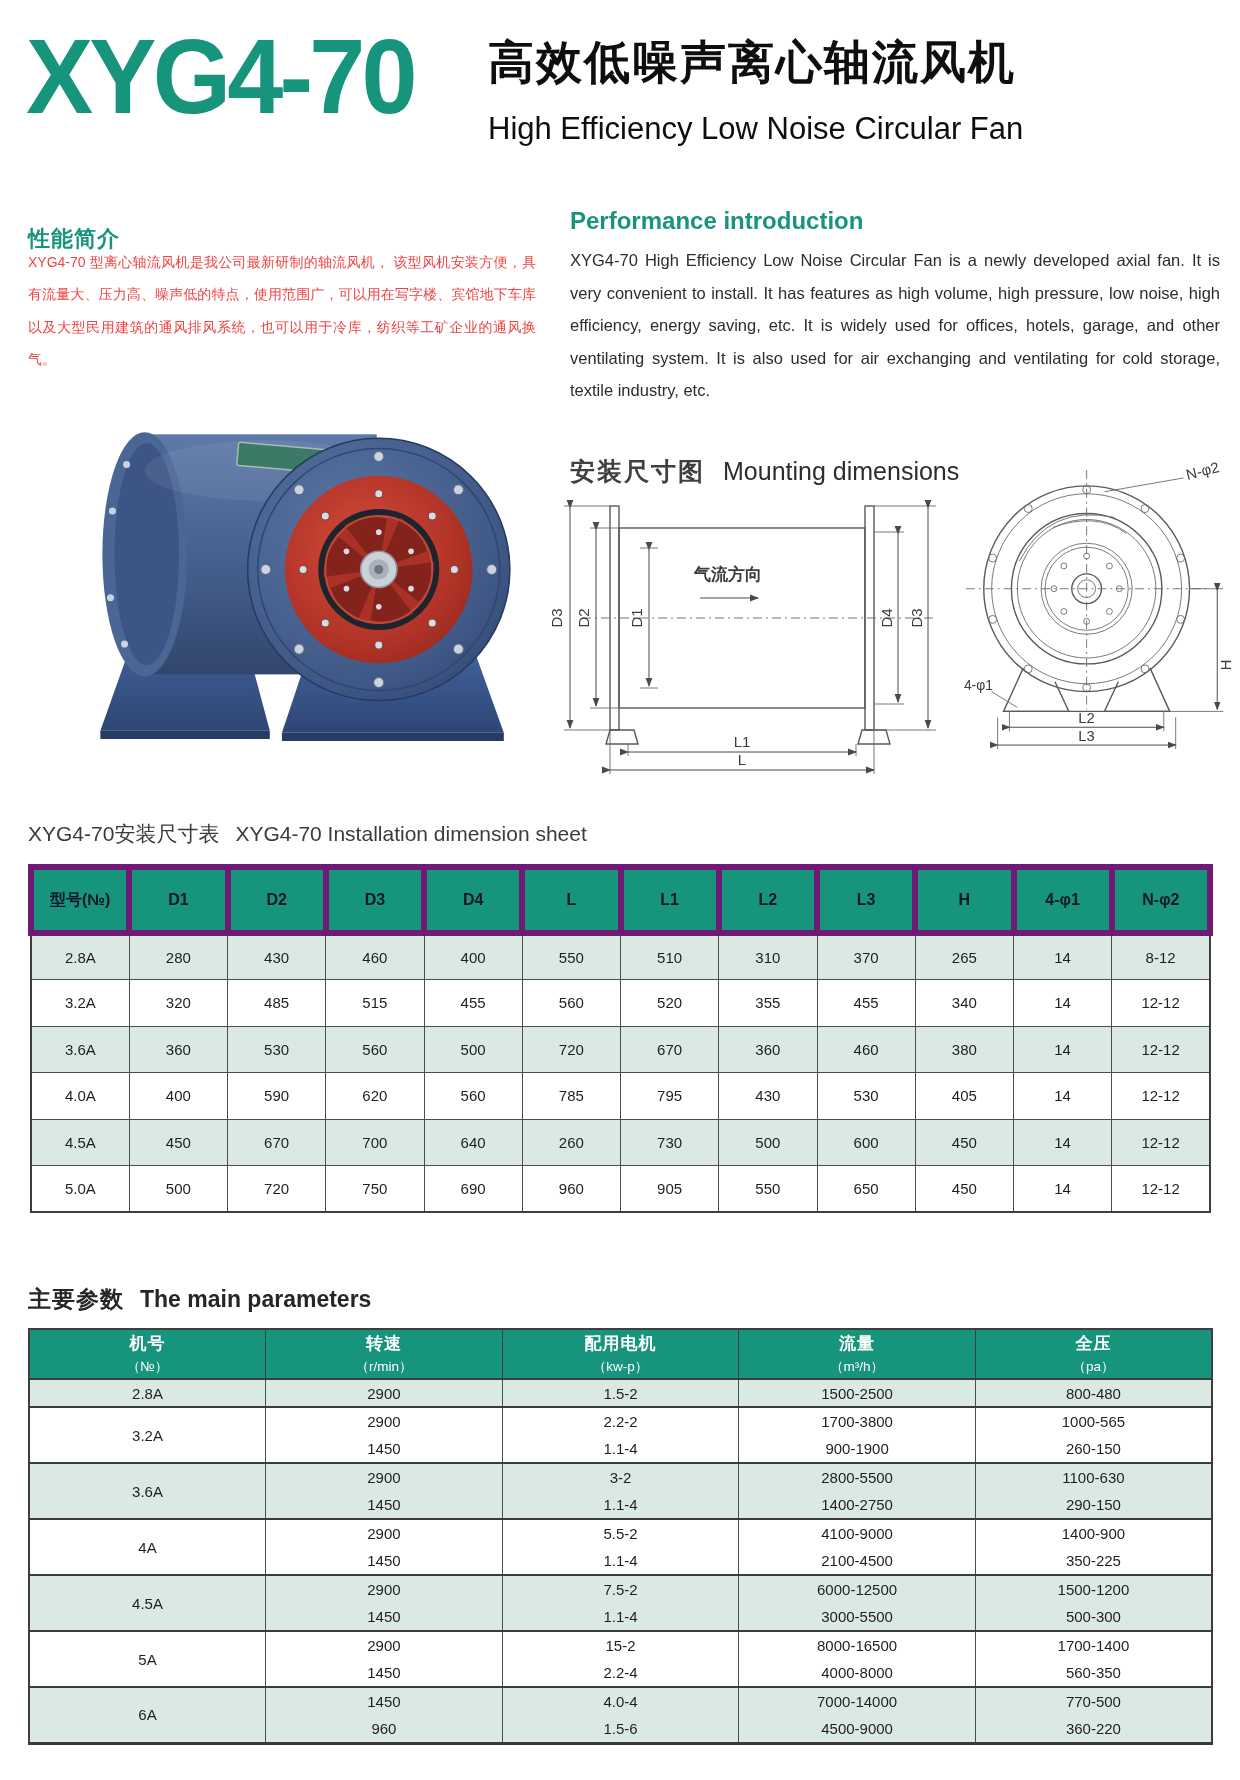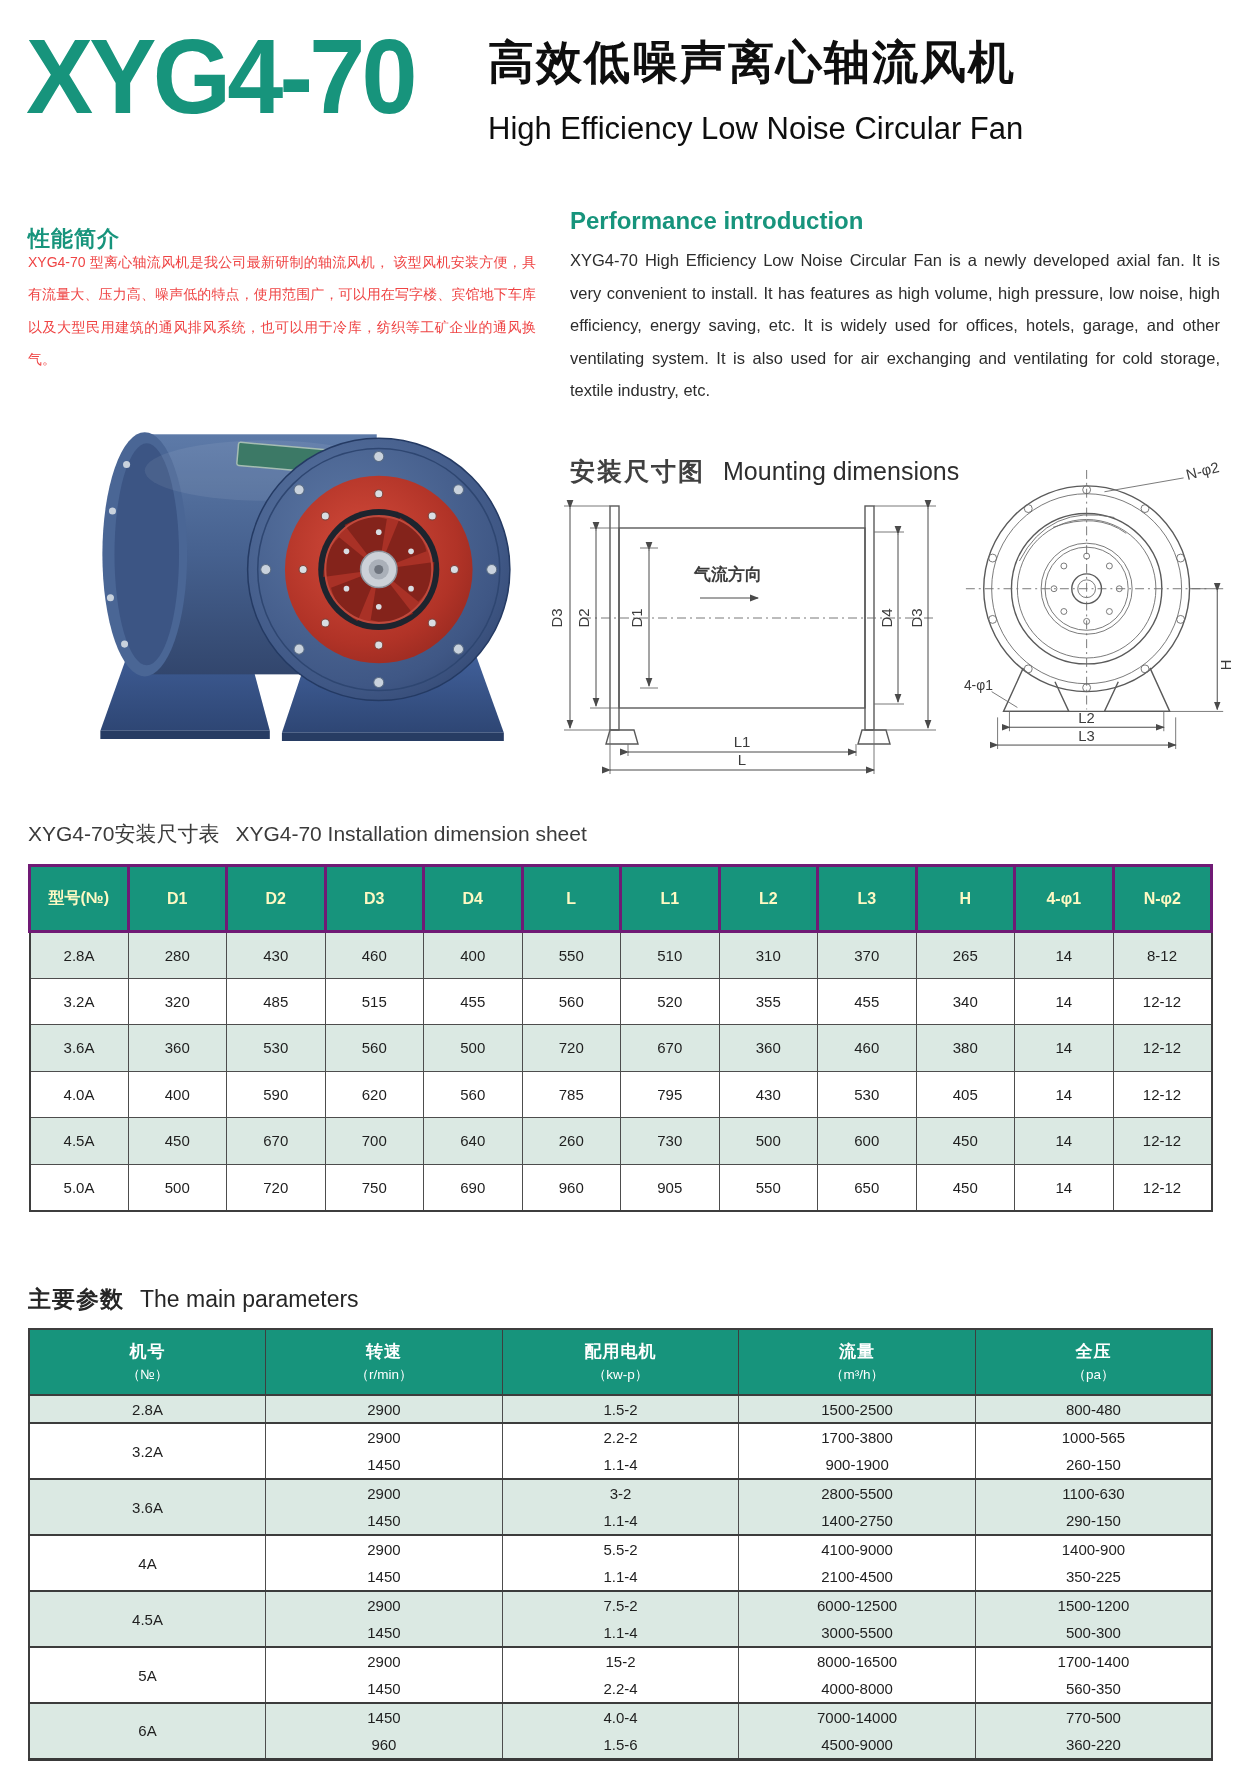--- a/index.html
+++ b/index.html
@@ -38,37 +38,37 @@
   svg text { font-family:"Liberation Sans","DejaVu Sans",sans-serif; fill:#3c3c3c; }
   .draw { stroke:#5a5a5a; stroke-width:1.4; fill:none; }
   .thin { stroke:#6a6a6a; stroke-width:0.9; fill:none; }
   .dim  { stroke:#4a4a4a; stroke-width:1; fill:none; }
 
   
   .t1-title { left:28px; top:820px; font-size:21px; color:#3b3b3b; white-space:nowrap; }
   .t1-title .en { margin-left:16px; }
   .t2-title { left:28px; top:1284px; font-size:23px; color:#262626; white-space:nowrap; }
   .t2-title .zh { font-weight:600; letter-spacing:1px; }
-  .t2-title .en { margin-left:16px; font-weight:400; }
+  .t2-title .en { margin-left:16px; font-weight:700; }
 
   
   table { border-collapse:collapse; table-layout:fixed; background:#fff; }
   th, td { text-align:center; vertical-align:middle; }
 
   .dim-table { left:28px; top:864px; width:1185px; border:2px solid #3e3e3e; }
   .dim-table th {
-    background:var(--accent); color:#fef9c3; font-size:16px; font-weight:bold;
-    height:66px; border:3px solid #701a75;
+    background:var(--accent); color:#0f172a; font-size:16px; font-weight:bold;
+    height:66px; border:6px solid #701a75;
   }
   .dim-table td { height:46.5px; font-size:15px; color:#1f1f1f; border:1px solid var(--line); }
   tr.tint td { background:var(--tint); }
 
   .par-table { left:28px; top:1328px; width:1185px; border:2px solid #3e3e3e; border-bottom:3px solid #393939; }
   .par-table th {
-    background:var(--accent); color:#fff; height:48px; border:1px solid #3e3e3e; padding:10px 0;
+    background:var(--accent); color:#fff; height:48px; border:1px solid #3e3e3e; padding:2px 0;
   }
   .par-table th .h-zh { font-size:17px; font-weight:bold; letter-spacing:1px; }
   .par-table th .h-unit { font-size:13.5px; font-weight:normal; margin-top:3px; }
   .par-table td {
     height:28px; font-size:15px; color:#1f1f1f;
     border-left:1px solid var(--line); border-right:1px solid var(--line); border-top:none;
   }
   .par-table tr.group-start td { border-top:2px solid #3c3c3c; }
   .par-table td.model-cell { font-size:15px; }
 </style>

